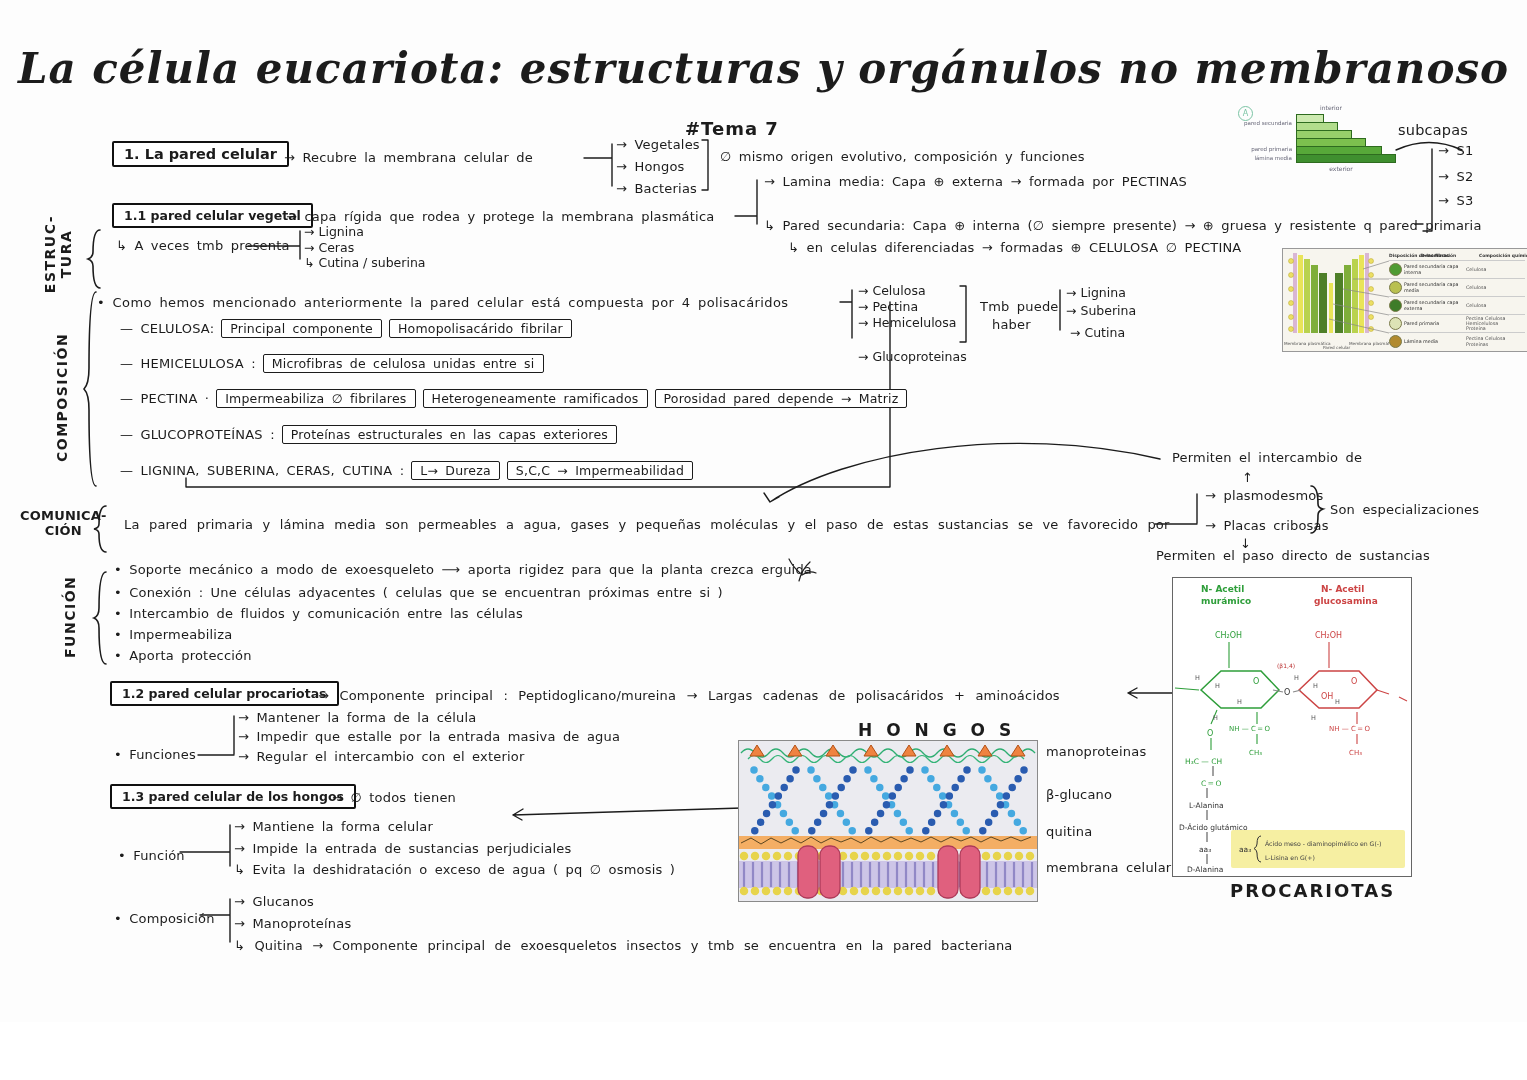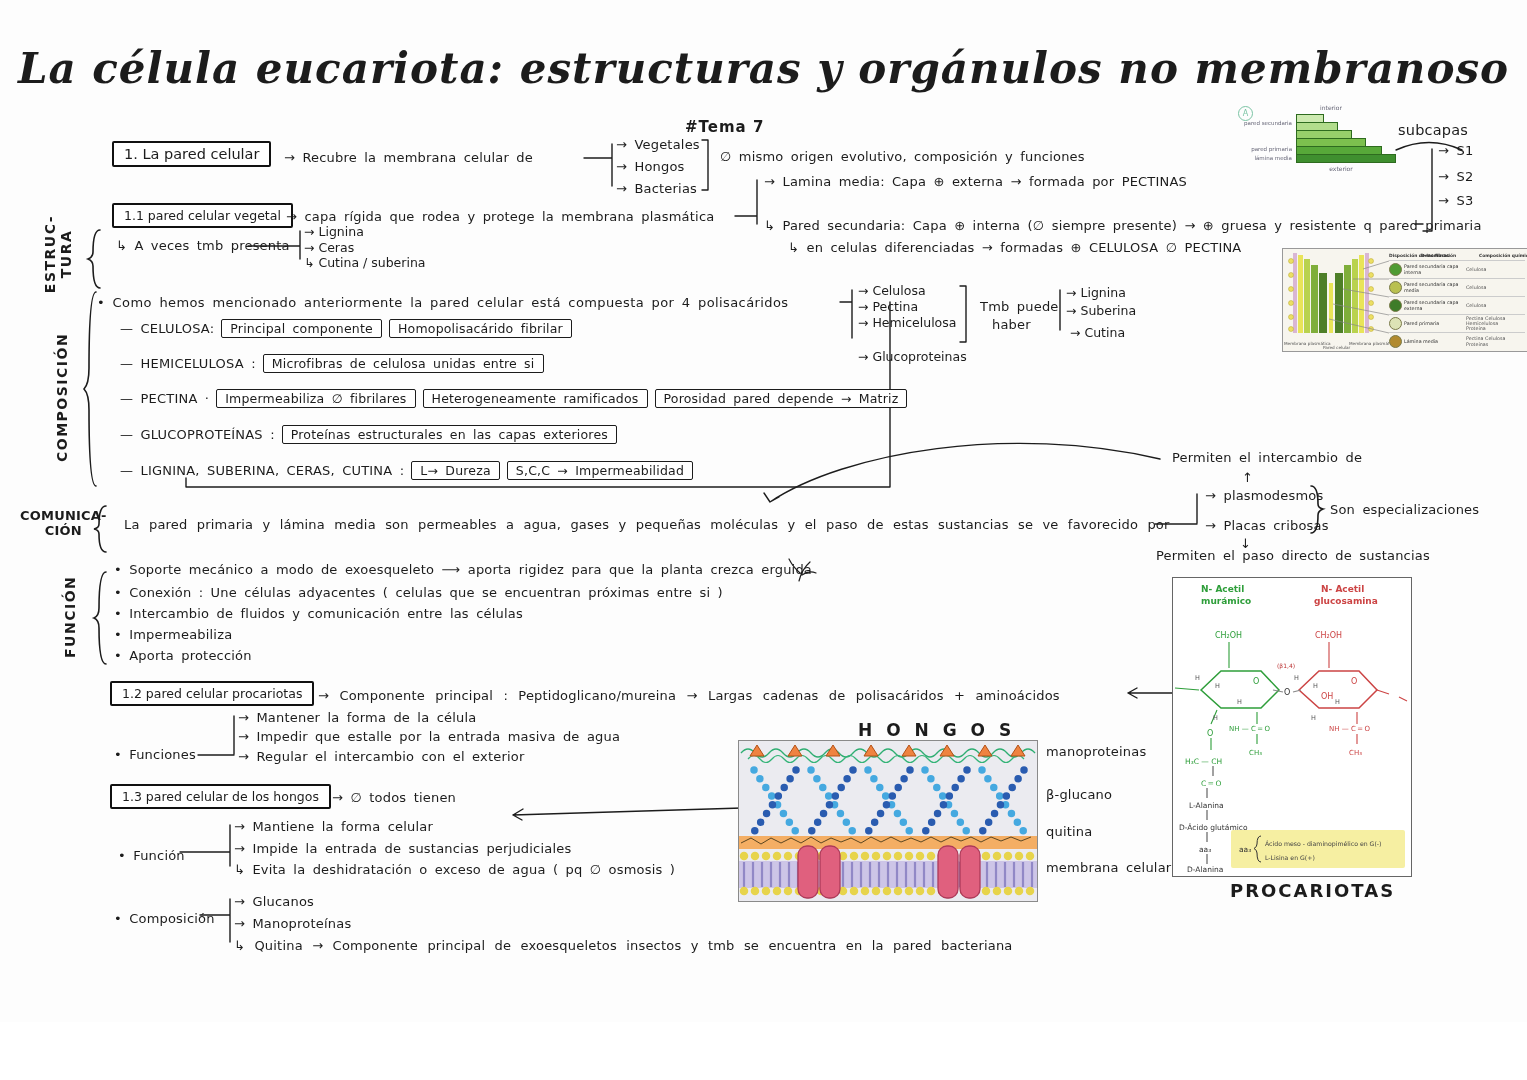--- a/index.html
+++ b/index.html
@@ -3,27 +3,27 @@
 <meta charset="utf-8">
 <style>
   html,body{margin:0;padding:0;background:#ffffff;}
   #canvas{position:relative;width:1527px;height:1022px;background:#fdfdfd;overflow:hidden;
           font-family:"DejaVu Sans",sans-serif;color:#1c1c1c;}
   .abs{position:absolute;white-space:nowrap;}
   .hw{font-size:13px;letter-spacing:.2px;word-spacing:3px;}
   .hw-s{font-size:12.5px;}
   .u{text-underline-offset:3px;}
   .bx{display:inline-block;border:1.6px solid #1c1c1c;border-radius:2px;padding:1px 8px;margin-left:7px;font-size:12.5px;background:#fff;}
-  .sbx{display:inline-block;border:2px solid #111;border-radius:2px;padding:3px 10px;font-weight:normal;background:#fff;}
+  .sbx{display:inline-block;border:2px solid #111;border-radius:2px;padding:3px 10px;font-weight:bold;background:#fff;}
   .sbx.big{font-size:14.5px;}
   .sbx.small{font-size:12.5px;}
   .vlabel{transform:rotate(-90deg);transform-origin:center;font-weight:bold;font-size:14px;letter-spacing:1.5px;text-align:center;}
   .title{left:0;right:0;top:44px;text-align:center;font-family:"DejaVu Serif",serif;font-style:italic;font-weight:700;
          font-size:42px;letter-spacing:1px;}
-  .tema{font-weight:bold;font-size:15px;letter-spacing:1px;}
+  .tema{font-weight:bold;font-size:18px;letter-spacing:1px;}
   .tiny{font-size:6px;color:#667;letter-spacing:0;}
   .bar{position:absolute;height:7px;border:1px solid #2e6b1f;}
   .badge{display:flex;align-items:center;gap:7px;background:#e2f0f7;border-radius:14px;padding:5px 14px;}
   .badge .p{font-size:8px;color:#9fc3d6;font-weight:bold;}
   .badge .b{font-size:13px;color:#79b2cd;font-weight:bold;letter-spacing:.3px;}
   .tblrow{display:flex;align-items:center;border-top:.5px solid #ccc;height:17px;gap:2px;}
   .dotc{width:11px;height:11px;border-radius:50%;flex:0 0 11px;border:.5px solid #7a7a4a;}
   .c1{background:#4f9b33}.c2{background:#b9c050}.c3{background:#3e7c28}.c4{background:#dde3b5}.c5{background:#b18a2e}
   .tname{width:60px;font-size:4.8px;line-height:1.05;white-space:normal;color:#333;}
   .tcomp{width:46px;font-size:4.8px;line-height:1.05;white-space:normal;color:#555;}

